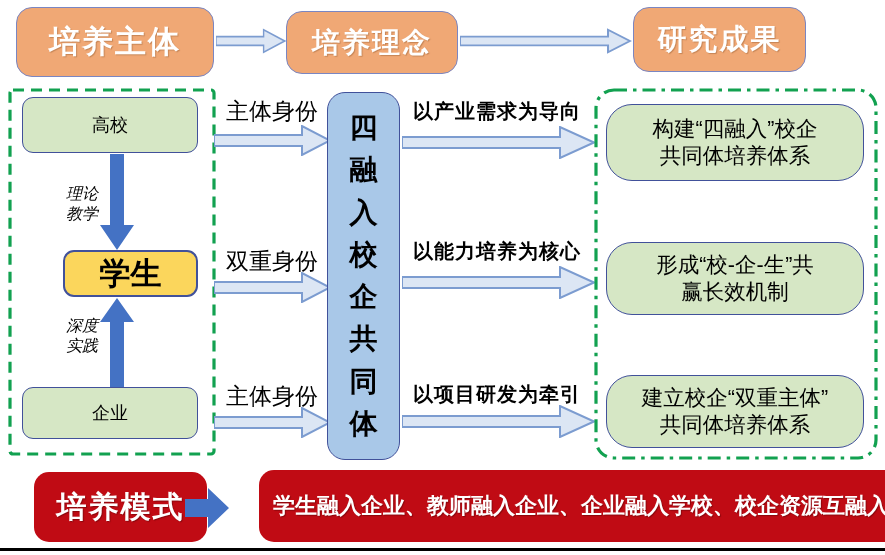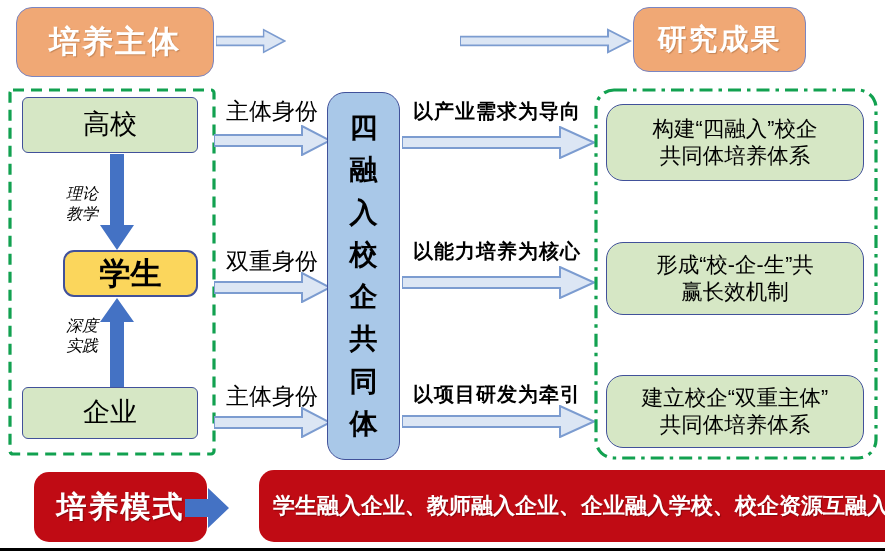--- a/index.html
+++ b/index.html
@@ -11,24 +11,24 @@
   
   .obox{
     display:flex;align-items:center;justify-content:center;
     background:#F0A875;border:1.5px solid #7A86C2;border-radius:16px;
     color:#ffffff;font-weight:bold;letter-spacing:2px;
     text-shadow:1px 1px 1px rgba(120,70,30,.35);
   }
   
   .gbox{
     display:flex;flex-direction:column;align-items:center;justify-content:center;
-    background:#D6E7C5;border:1.6px solid #41519A;border-radius:6px;
-    font-size:27px;line-height:1.25;
+    background:#D6E7C5;border:1.6px solid #41519A;border-radius:11px;
+    font-size:18px;line-height:1.25;
   }
-  .gbox.result{font-size:21.5px;border-radius:17px;}
+  .gbox.result{font-size:21.5px;border-radius:26px;}
   
   .ybox{
     display:flex;align-items:center;justify-content:center;
     background:#FBD65C;border:2px solid #41519A;border-radius:11px;
     font-weight:bold;font-size:31px;
   }
   
   .rbox{
     display:flex;align-items:center;justify-content:center;
     background:#C00B14;border-radius:15px;color:#fff;font-weight:bold;
@@ -52,20 +52,21 @@
 </style>
 </head>
 <body>
 
 <div id="canvas">
 
   <div class="abs obox" style="left:16px;top:7px;width:198px;height:70px;font-size:31px">培养主体</div>
   <svg class="abs" style="left:216px;top:28px" width="70" height="26" viewBox="0 0 100 30" preserveAspectRatio="none">
     <polygon points="0,10 68,10 68,2 98,15 68,28 68,20 0,20" fill="#DCE6F4" stroke="#7C9CD0" stroke-width="2"></polygon>
   </svg>
+  <div class="abs obox" style="left:286px;top:11px;width:172px;height:63px;font-size:28px">培养理念</div>
   <svg class="abs" style="left:460px;top:28px" width="172" height="26" viewBox="0 0 172 30" preserveAspectRatio="none">
     <polygon points="0,10 148,10 148,2 170,15 148,28 148,20 0,20" fill="#DCE6F4" stroke="#7C9CD0" stroke-width="2"></polygon>
   </svg>
   <div class="abs obox" style="left:633px;top:7px;width:173px;height:65px;font-size:29px">研究成果</div>
 
   <svg class="abs" style="left:8px;top:88px" width="208" height="368">
     <rect x="2" y="2" width="204" height="364" rx="3" fill="none" stroke="#12A150" stroke-width="3.2" stroke-dasharray="11 7"></rect>
   </svg>
 
   <div class="abs gbox" style="left:22px;top:97px;width:176px;height:56px">高校</div>

